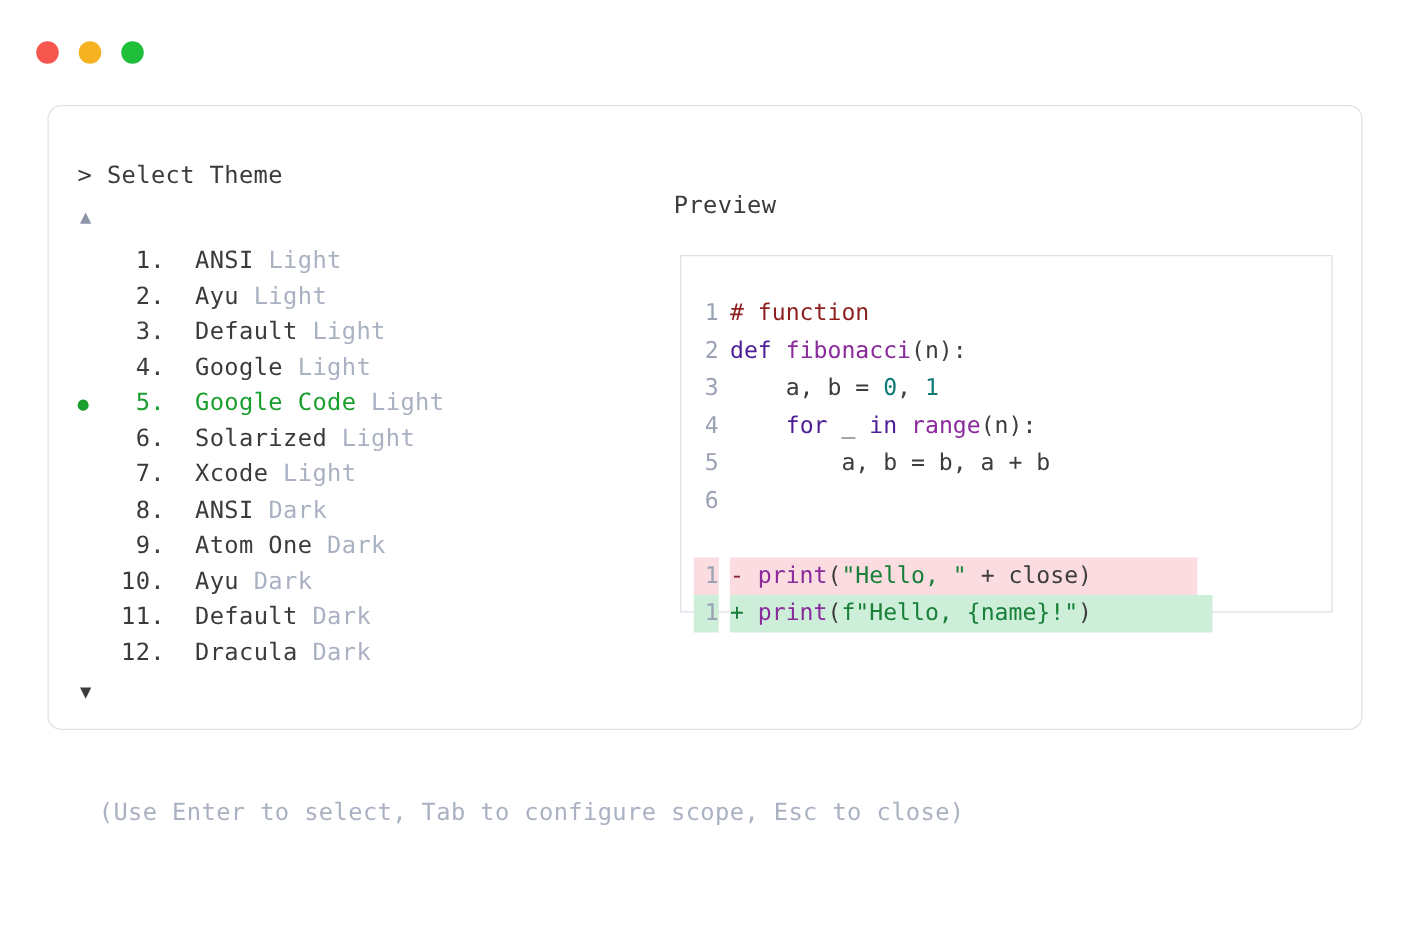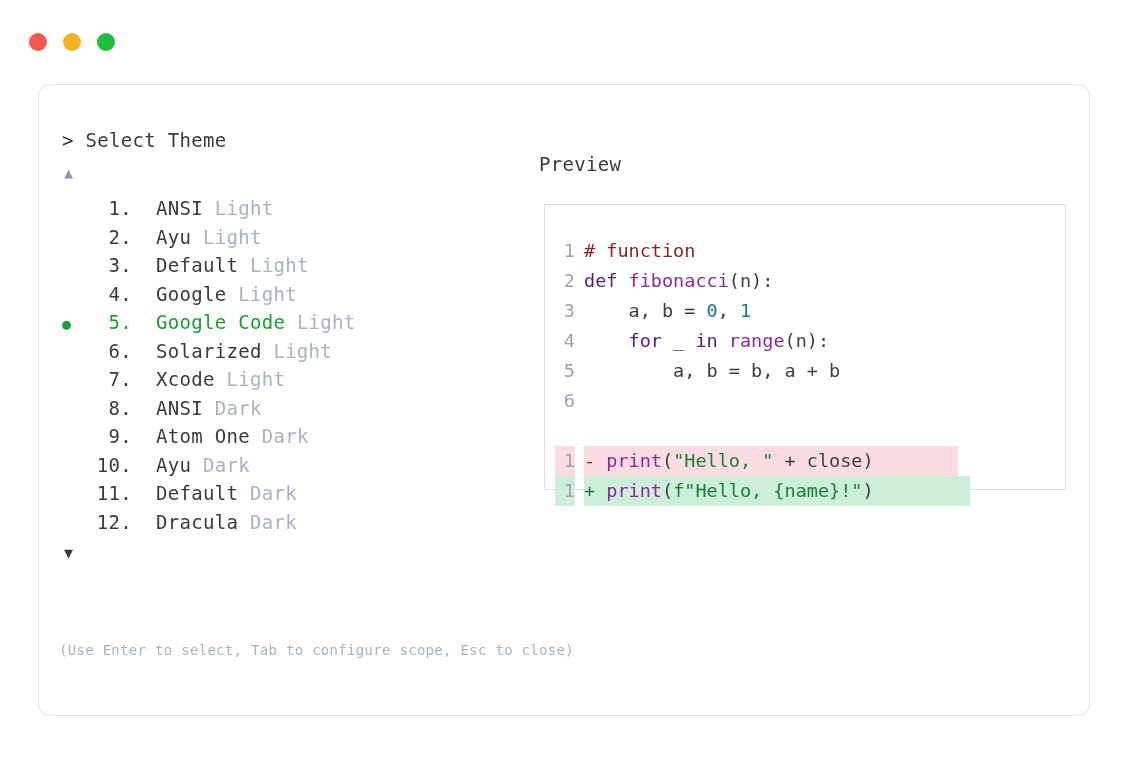--- a/index.html
+++ b/index.html
@@ -32,21 +32,21 @@
   .dot-close  { left: 29px; background: #f5574f; }
   .dot-min    { left: 63px; background: #f6b221; }
   .dot-max    { left: 97px; background: #1fbe3b; }
 
   
   .panel {
     position: absolute;
     left: 38px;
     top: 84px;
     width: 1052px;
-    height: 632px;
+    height: 500px;
     box-sizing: border-box;
     border: 1.5px solid #dfe2ea;
     border-radius: 11px;
     background: #ffffff;
   }
 
   
   .left-col {
     position: absolute;
     left: 23px;
@@ -104,23 +104,23 @@
   .variant {
     color: #aab1c2;
     letter-spacing: 0.3px;
   }
   .theme-row.selected .num-cell,
   .theme-row.selected .name-cell { color: #1a9e2e; }
   .theme-row.selected .variant   { color: #aab1c2; }
 
   .hint {
     position: absolute;
-    left: 20px;
+    left: 40px;
     top: 556px;
-    font-size: 14px;
+    font-size: 19px;
     line-height: 19px;
     color: #aab1c2;
     letter-spacing: 0.3px;
     white-space: pre;
   }
 
   
   .right-col {
     position: absolute;
     left: 500px;

